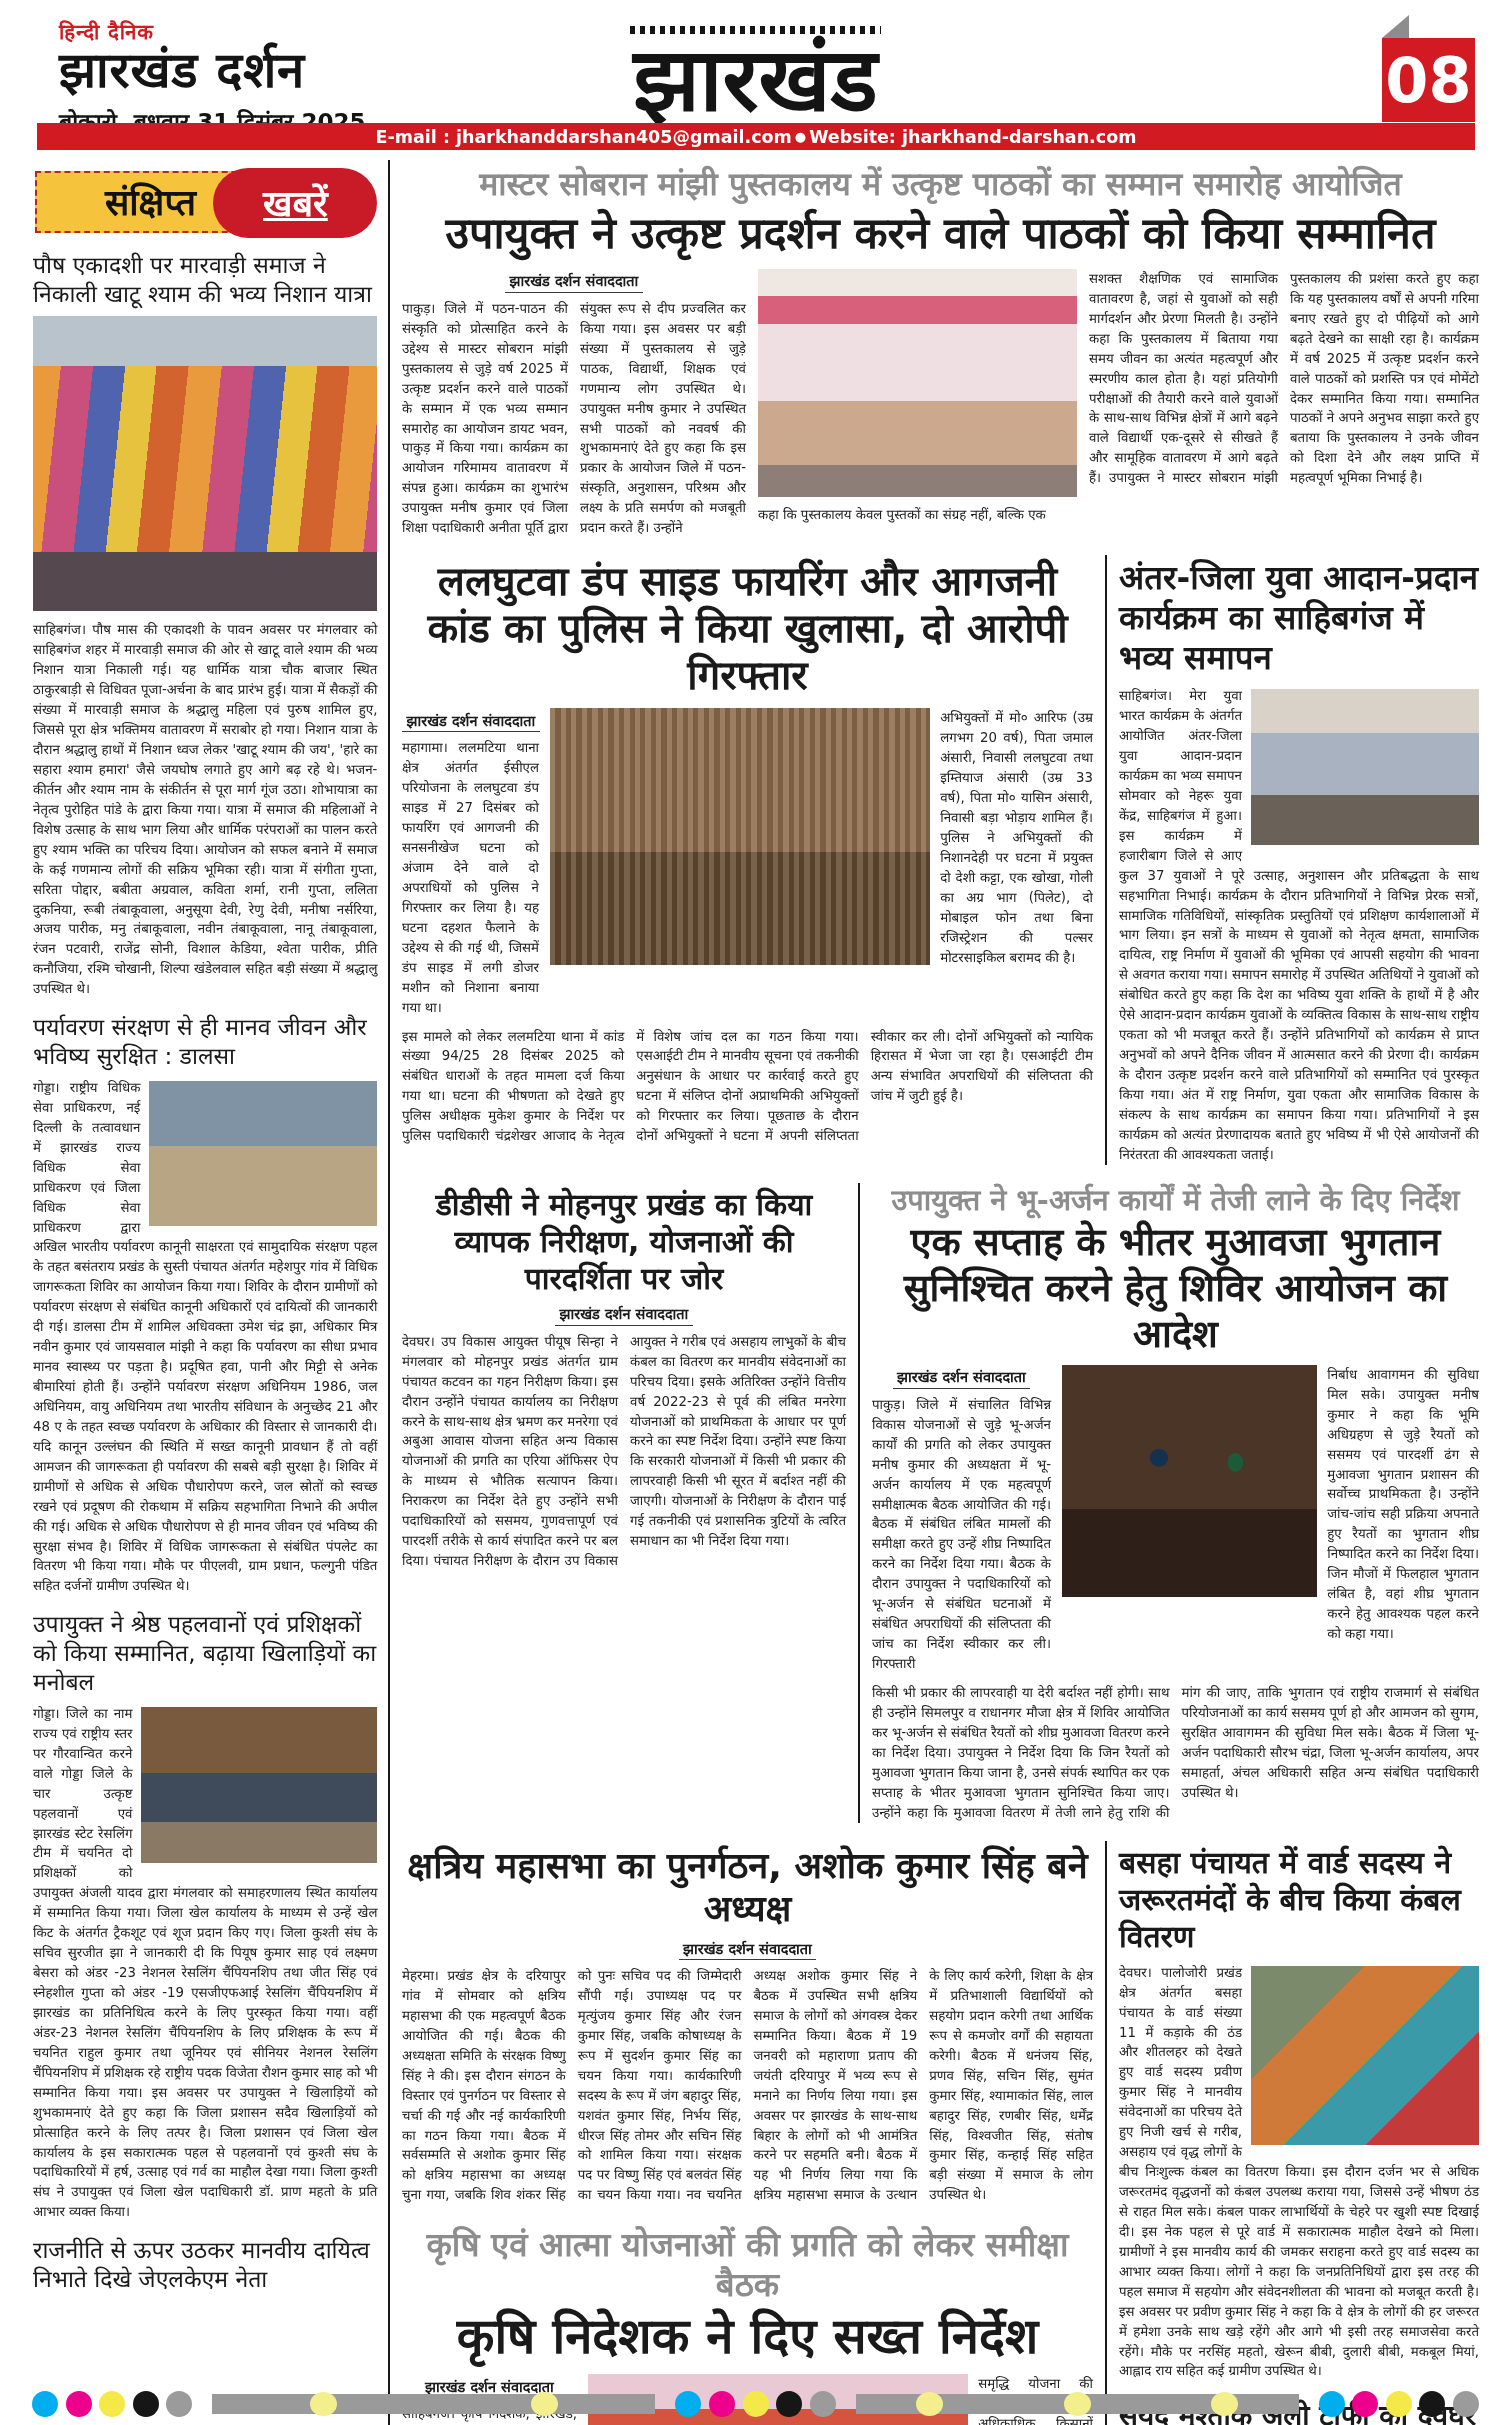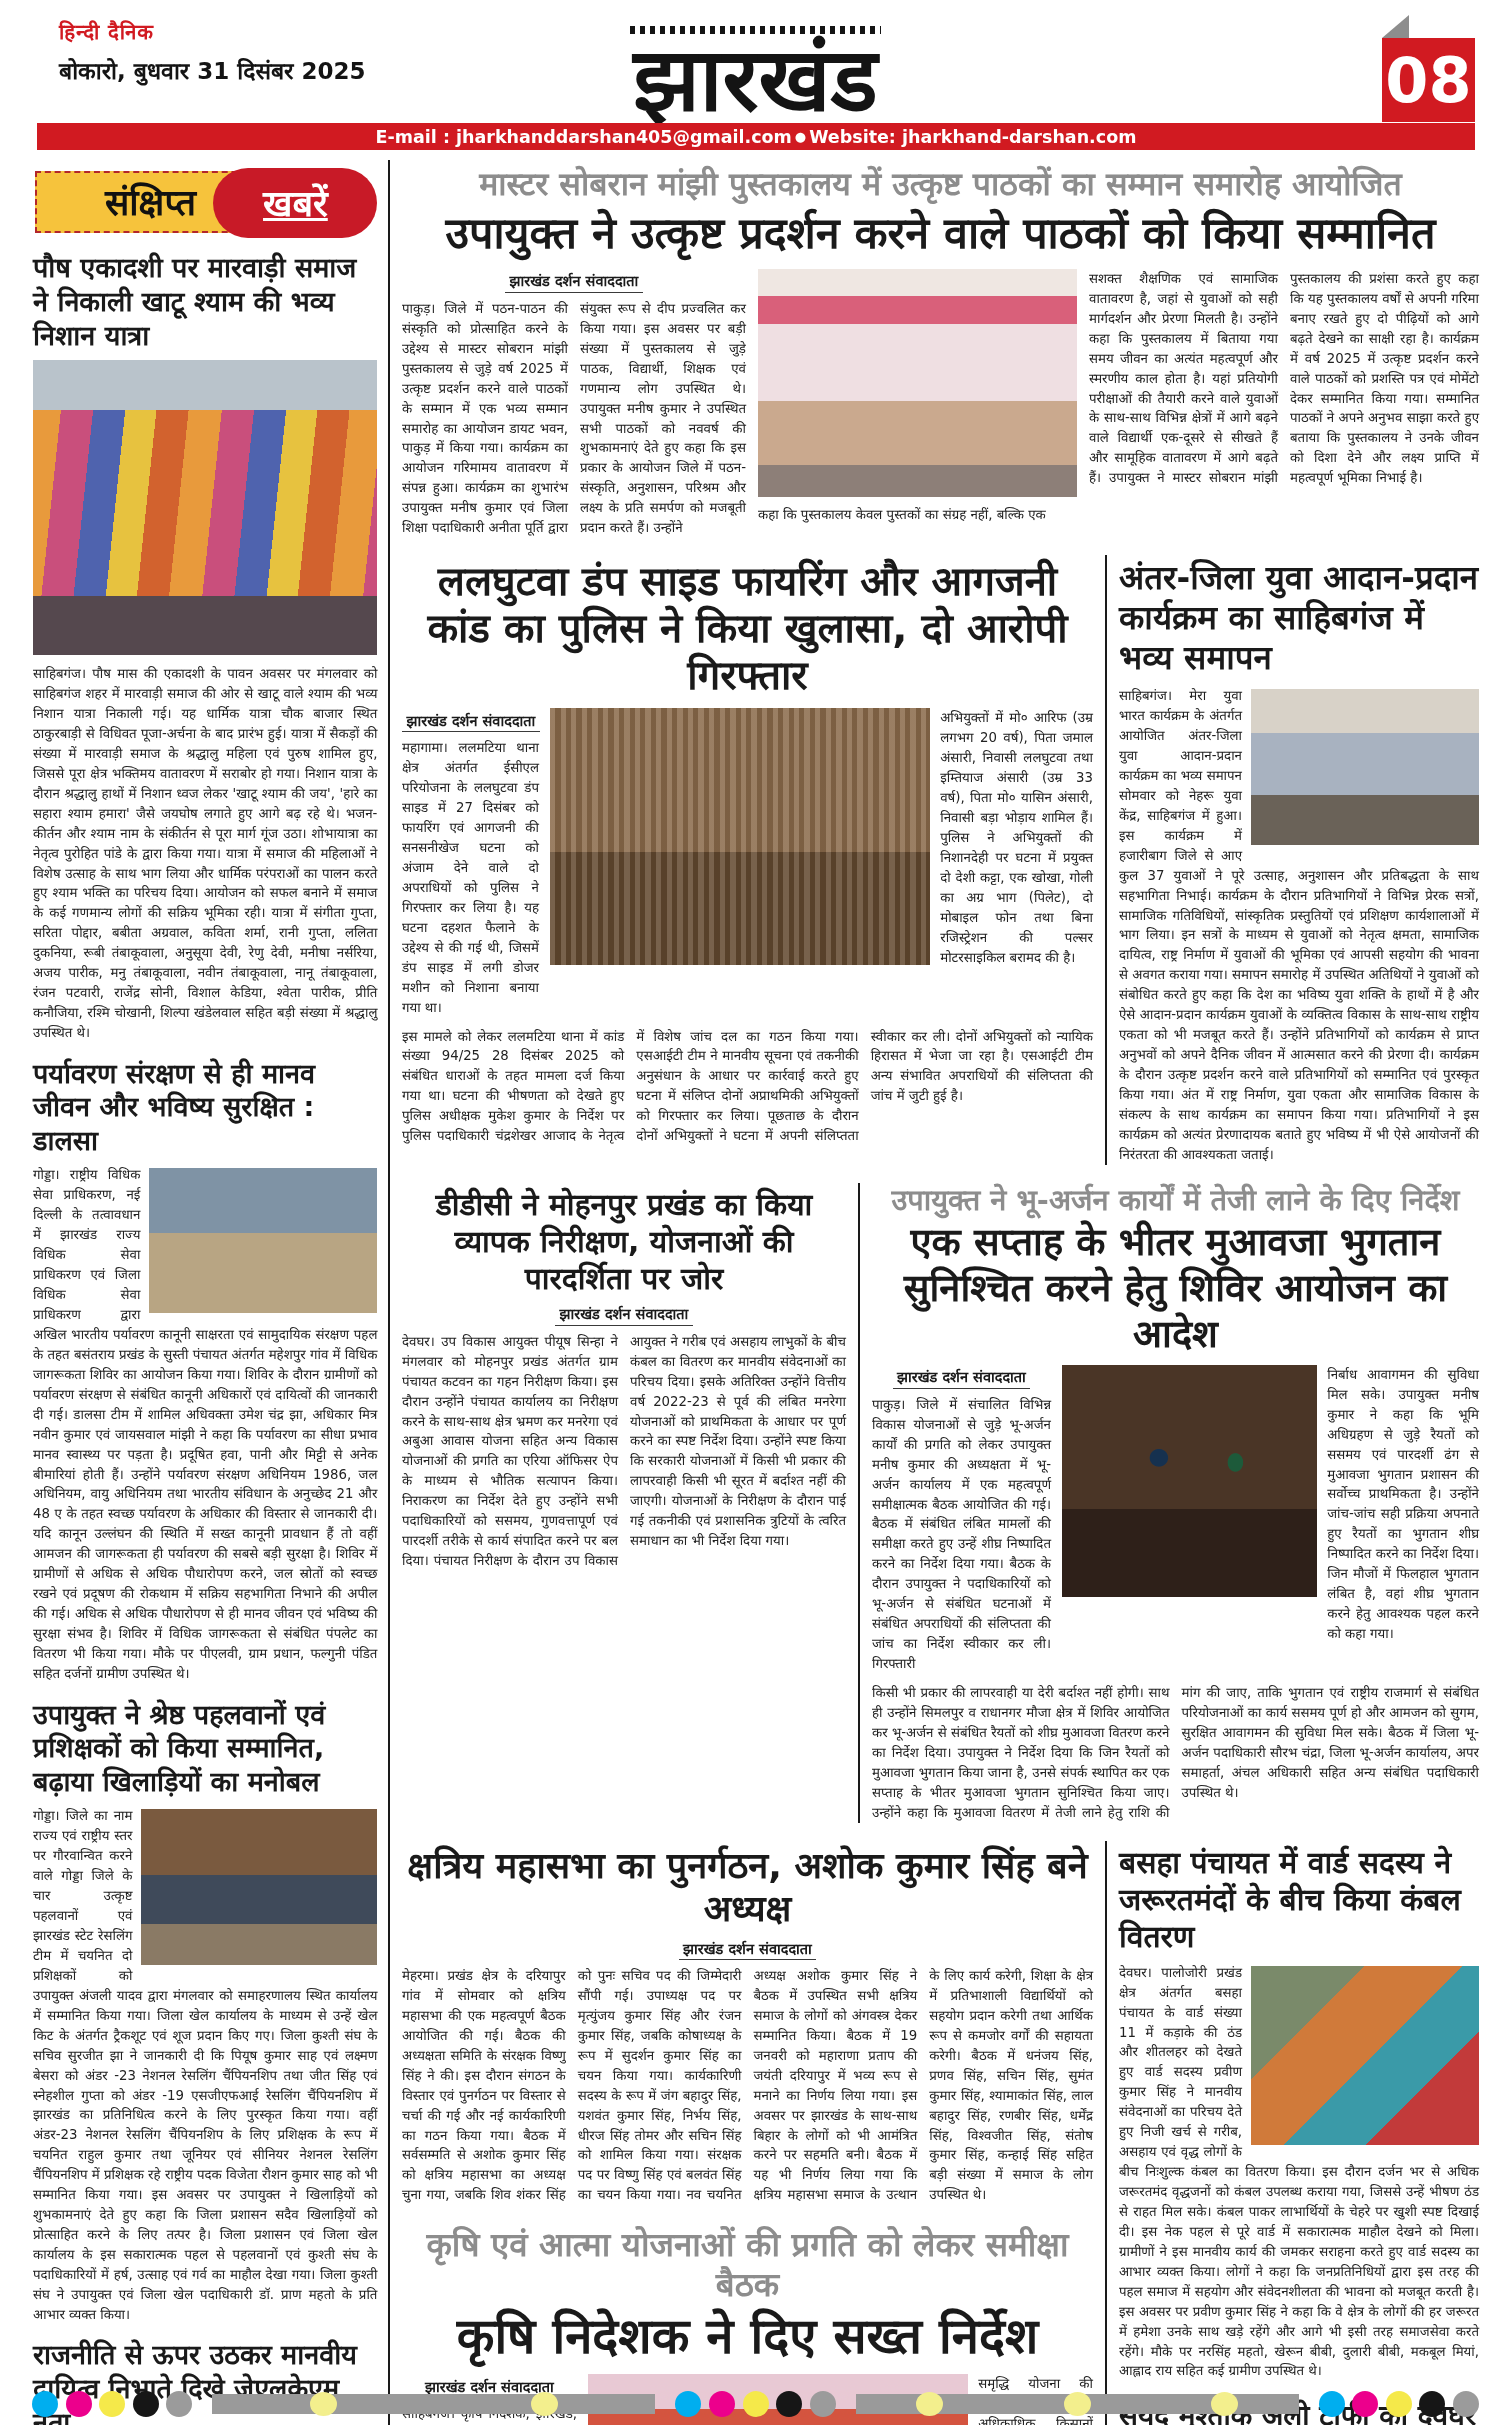--- a/index.html
+++ b/index.html
@@ -44,21 +44,21 @@
   .float-right { float:right; margin:3px 0 6px 9px; }
 
   
   .briefs-banner { position:relative; height:70px; margin:7.6px 0 13.7px; }
   .briefs-yellow { position:absolute; left:1.5px; top:3px; width:232px; height:62px; background:#f6c33c;
     border:2.3px dashed #b3262a; display:flex; align-items:center; justify-content:center;
     font-size:36px; font-weight:800; color:#111; }
   .briefs-red { position:absolute; right:0; top:0; width:164px; height:70px; background:#c81a27;
     border-radius:35px; color:#fff; display:flex; align-items:center; justify-content:center;
     font-size:36px; font-weight:800;text-decoration:underline; }
-  .headline-left { font-size:27px; font-weight:700; line-height:1.25; margin:4.6px 0 7.6px; }
+  .headline-left { font-size:23px; font-weight:400; line-height:1.25; margin:4.6px 0 7.6px; }
   .photo-procession { width:100%; height:295px; margin:3px 0 9px;
     background:
       linear-gradient(180deg, #b9c3cb 0%, #b9c3cb 17%, rgba(0,0,0,0) 17%),
       linear-gradient(0deg, #55484e 0%, #55484e 20%, rgba(0,0,0,0) 20%),
       repeating-linear-gradient(96deg, #e89a3c 0 33px, #c94f7c 33px 65px, #4f63ae 65px 97px, #e7c23f 97px 128px, #d2622e 128px 160px); }
   .photo-dalsa { width:228px; height:145px; background:
       linear-gradient(180deg,#7f93a5 0 45%, #b8a583 45%),
       radial-gradient(closest-side at 55% 62%, #e7b9c6 0 98%, transparent 100%); background-blend-mode:normal; }
   .photo-wrestlers { width:236px; height:156px; background:
       linear-gradient(180deg,#7a5a3f 0 42%, #3f4a5a 42% 74%, #8a7a65 74%); }
@@ -135,20 +135,21 @@
   .oval { width:27px; height:24px; border-radius:50%; background:#f3ef8d; }
 </style>
 </head>
 <body>
 
 <div class="page">
 
   <div class="masthead">
     <div class="mast-left">
       <div class="edition">हिन्दी दैनिक</div>
+      <div class="paper-name">झारखंड दर्शन</div>
       <div class="mast-date">बोकारो, बुधवार 31 दिसंबर 2025</div>
     </div>
     <div class="mast-center">
       <div class="serration"></div>
       <div class="center-title">झारखंड</div>
     </div>
     <div class="pagenum-box">08</div>
     <div class="contact-bar">
       <span>E-mail : jharkhanddarshan405@gmail.com</span>
       <span class="contact-bullet">●</span>

